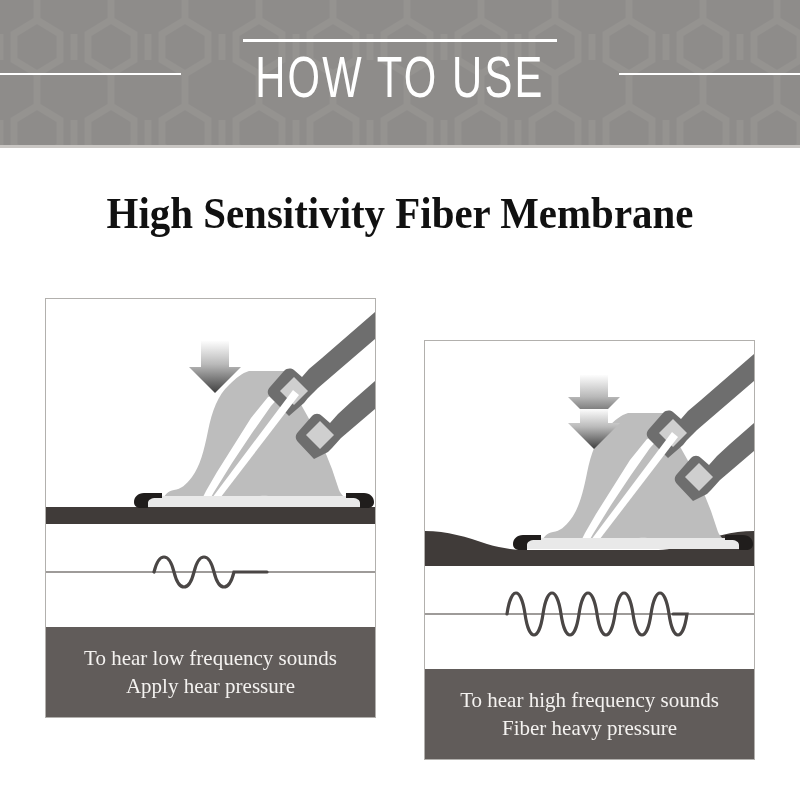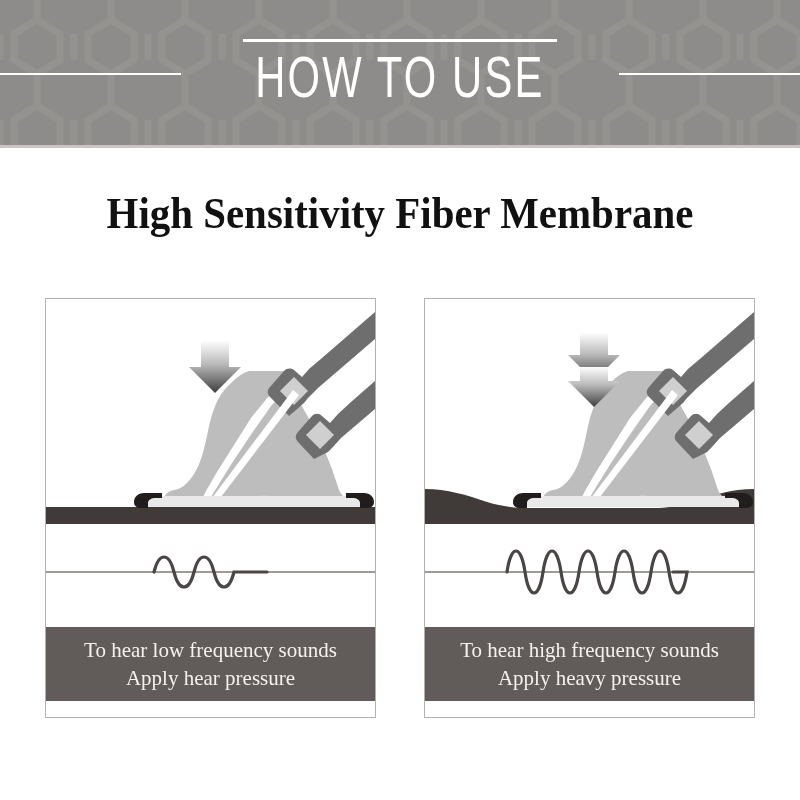--- a/index.html
+++ b/index.html
@@ -107,40 +107,40 @@
     position: absolute;
     top: 0;
     width: 331px;
     height: 420px;
     border: 1px solid #b2b0ad;
     box-sizing: border-box;
     background: #ffffff;
     overflow: hidden;
   }
   .panel.left  { left: 45px; }
-  .panel.right { left: 424px; }
+  .panel.right { left: 424px; margin-top: 42px; }
 
   .panel-illustration {
     position: absolute;
     left: 0; top: 0;
     width: 329px;
     height: 225px;
   }
   .panel-wave-area {
     position: absolute;
     left: 0; top: 225px;
     width: 329px;
     height: 103px;
   }
   .panel-caption {
     position: absolute;
     left: 0;
     top: 328px;
     width: 329px;
-    height: 74px;
+    height: 90px;
     background: #615c5a;
     color: #f4f2f0;
     display: flex;
     flex-direction: column;
     align-items: center;
     justify-content: center;
     font-family: "Liberation Serif", serif;
     font-size: 21px;
     line-height: 28px;
     text-align: center;
@@ -432,16 +432,16 @@
                C86 20 96 20 100 48 C104 76 114 76 118 48
                C122 20 132 20 136 48 C140 76 150 76 154 48
                C158 20 168 20 172 48 C176 76 186 76 190 48
                C194 20 204 20 208 48 C212 76 222 76 226 48
                C230 20 240 20 244 48 C248 76 258 76 262 48
                L248 48" fill="none" stroke="#4a4645" stroke-width="3.2" stroke-linecap="round"></path>
     </svg>
 
     <div class="panel-caption">
       <span class="caption-line">To hear high frequency sounds</span>
-      <span class="caption-line">Apply heavy pressure</span>
+      <span class="caption-line">Fiber heavy pressure</span>
     </div>
   </div>
 </div>
 
 </body></html>

